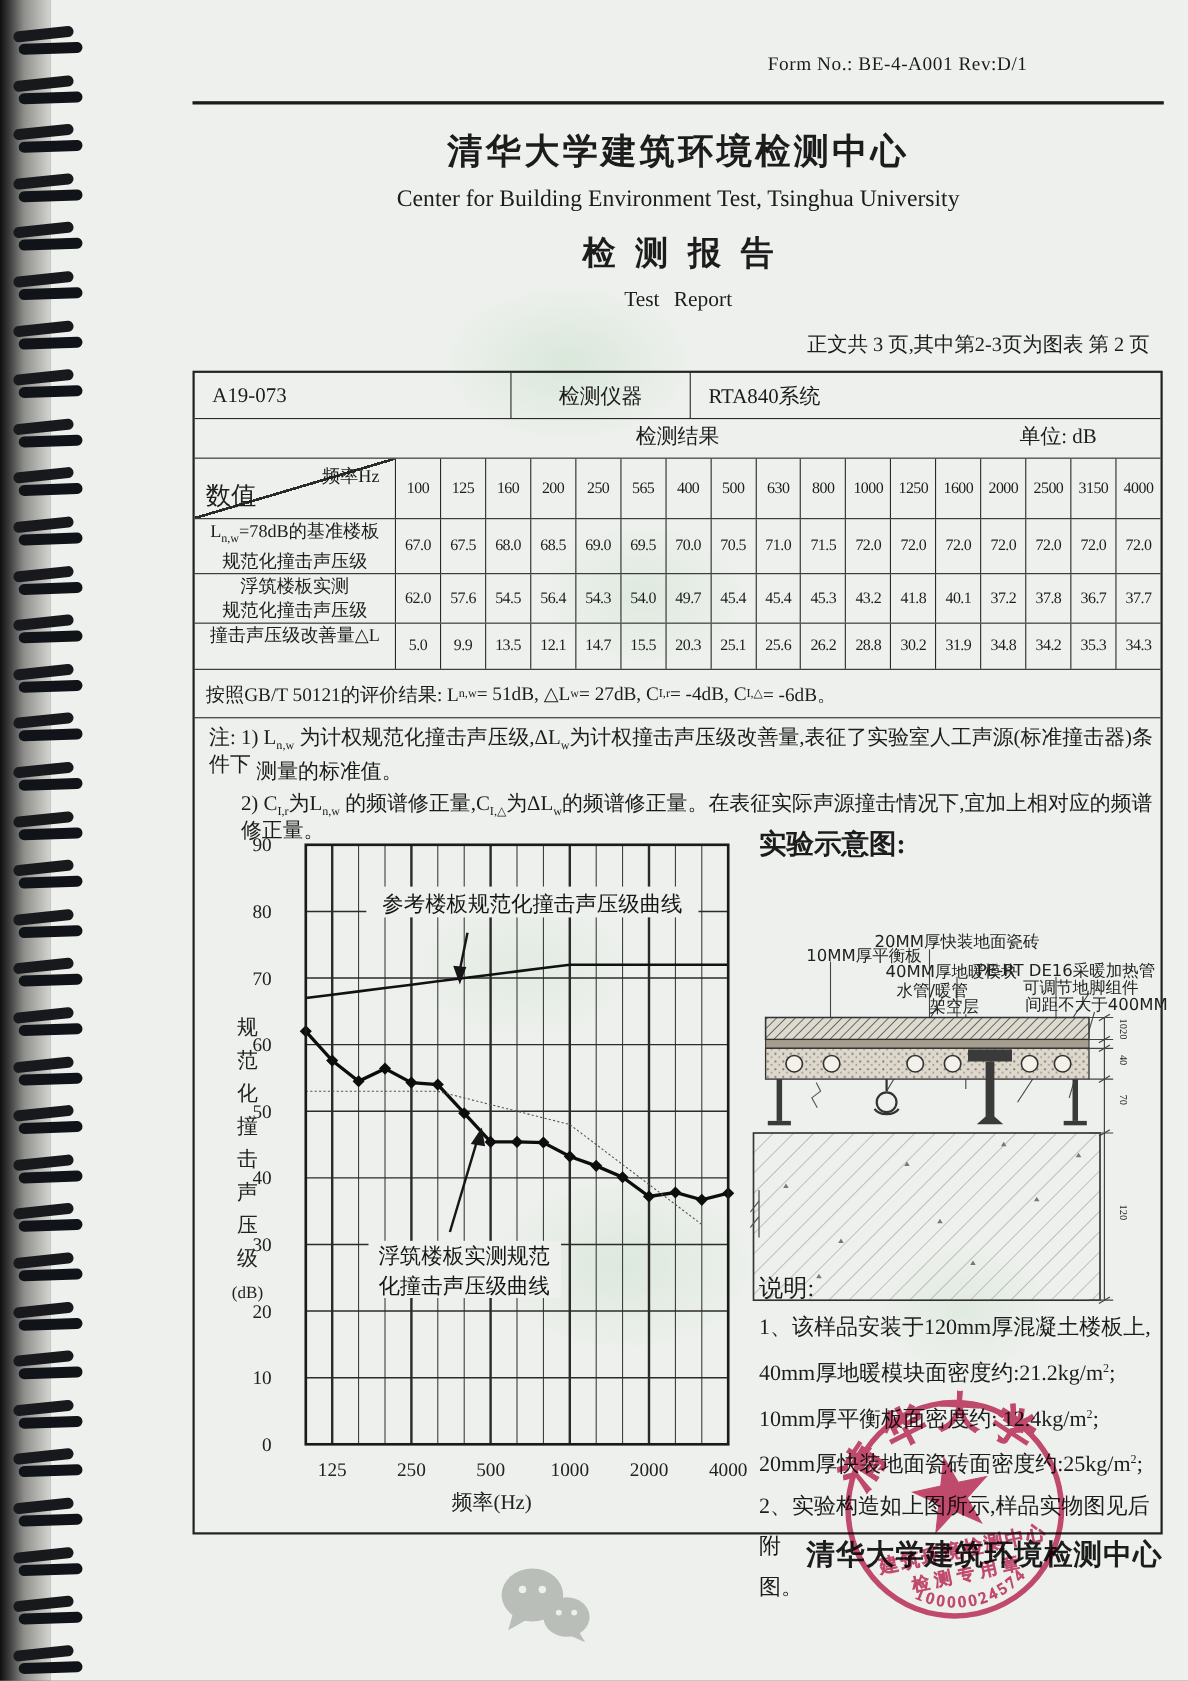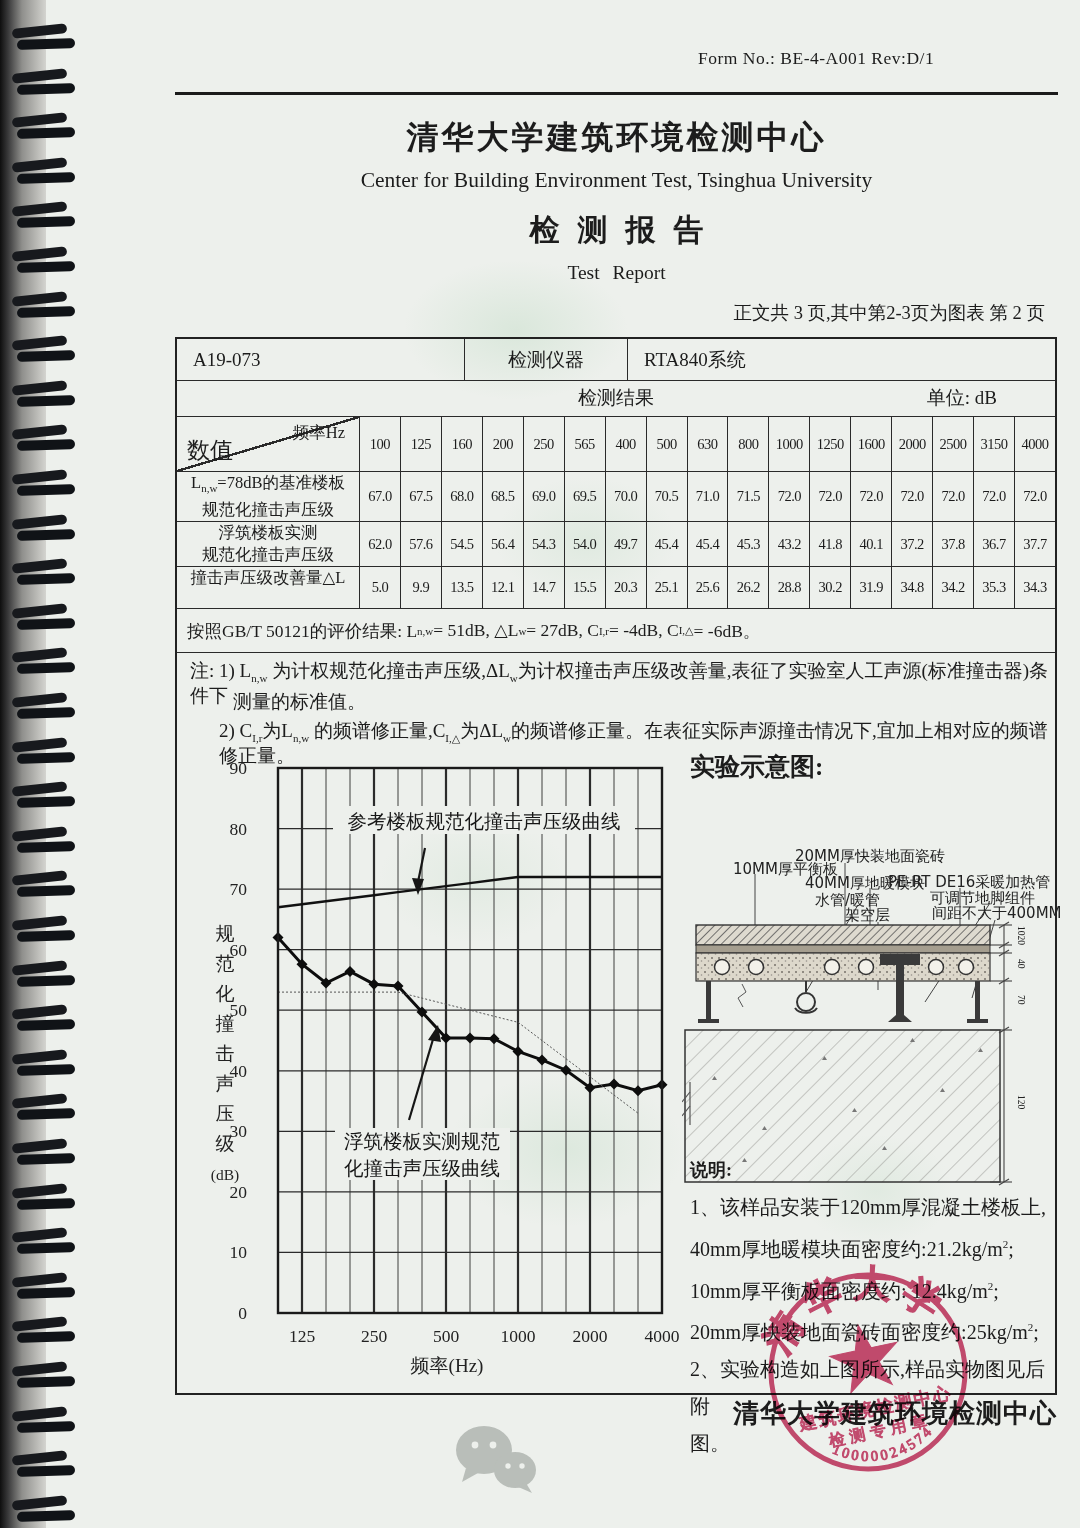--- a/index.html
+++ b/index.html
@@ -55,21 +55,21 @@
   .n1{left:190px;top:660px;width:860px;}
   .n2{left:233px;top:691px;}
   .n3{left:219px;top:720px;width:835px;}
   
   .chart-svg{left:185px;top:748px;}
   .diagram-title{left:690px;top:750px;font-size:25px;font-weight:bold;}
   .diagram-svg{left:682px;top:830px;}
   .dlabel{position:absolute;font-family:"DejaVu Sans",sans-serif;font-size:15px;color:#222;white-space:nowrap;z-index:3;}
   
   .desc{left:690px;top:1152px;width:372px;font-size:20px;line-height:37px;}
-  .desc .dl0{font-size:18px;font-weight:bold;}
+  .desc .dl0{font-size:22px;font-weight:normal;}
   
   .footer-org{left:655px;top:1396px;width:402px;text-align:right;font-size:26px;font-weight:bold;letter-spacing:1px;}
   .stamp-svg{left:740px;top:1253px;mix-blend-mode:multiply;opacity:.88;z-index:6;}
   .wm{left:452px;top:1420px;display:flex;align-items:center;gap:10px;opacity:.8;z-index:2;}
   .wm-text{font-family:"DejaVu Sans",sans-serif;font-size:58px;color:#a9aeaa;letter-spacing:10px;}
   svg text{font-family:"Liberation Serif","DejaVu Serif",serif;}
   .sans{font-family:"DejaVu Sans",sans-serif;}
 </style>
 </head>
 <body>

